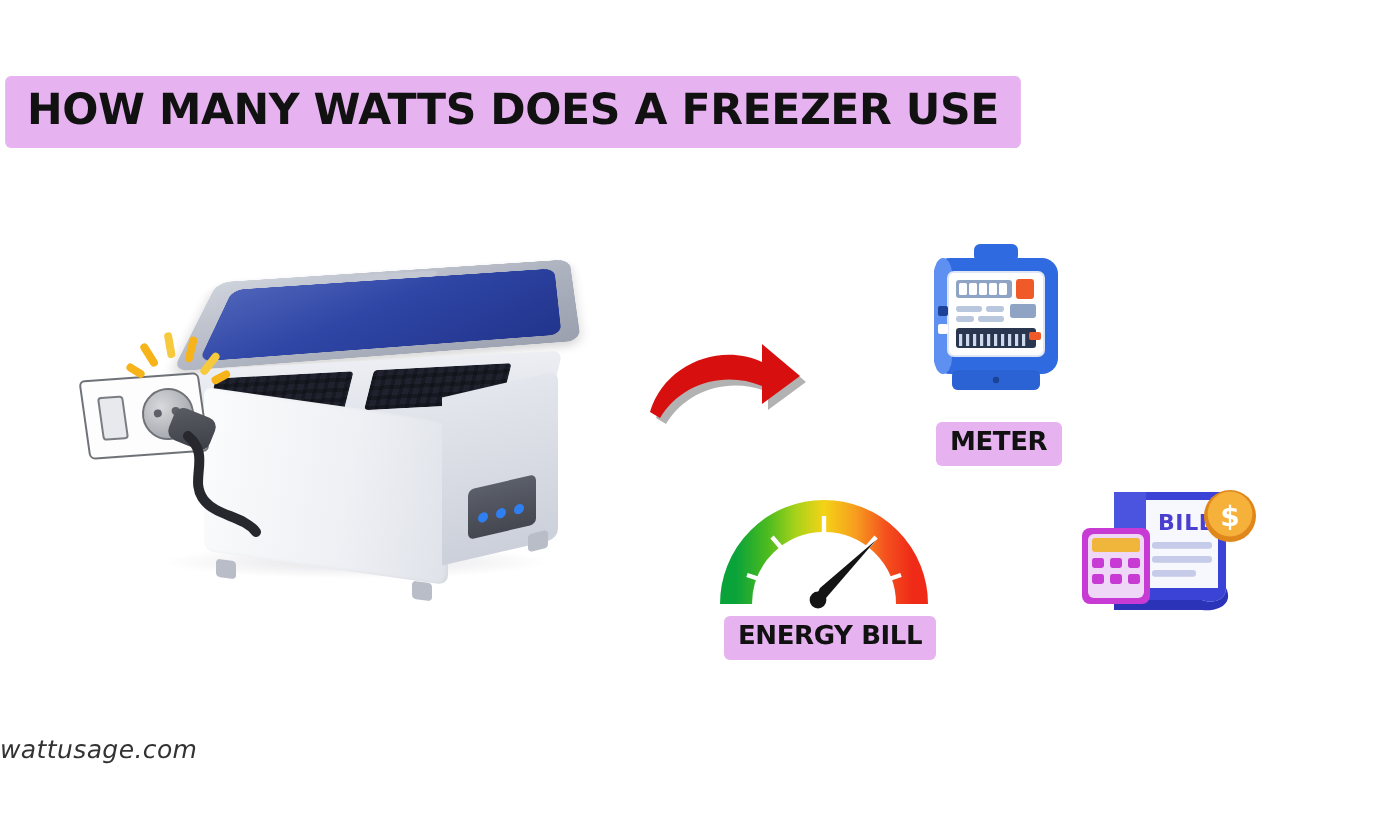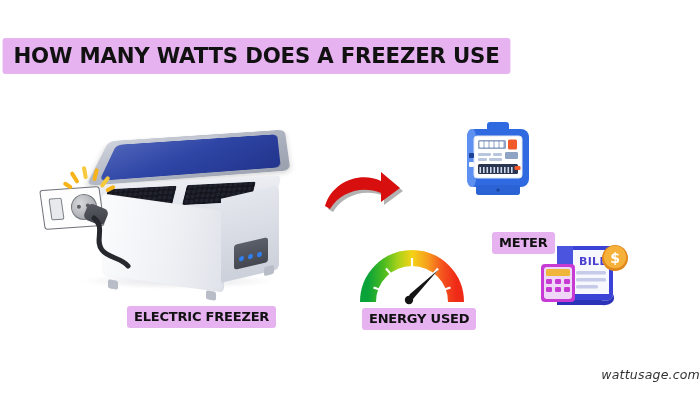--- a/index.html
+++ b/index.html
@@ -41,21 +41,21 @@
     letter-spacing:-0.2px;
     padding:3px 7px 4px 7px;
     border-radius:3px;
     font-family:"DejaVu Sans", sans-serif;
     white-space:nowrap;
     text-align:center;
   }
 
   
   .footer{
-    position:absolute;left:0;top:367px;width:700px;text-align:right;
+    position:absolute;left:0;top:367px;width:700px;text-align:left;
     font-family:"DejaVu Sans", sans-serif;
     font-style:italic;
     font-size:12.5px;
     color:#333333;
     letter-spacing:0.2px;
   }
 
   
   .freezer{position:absolute;left:28px;top:118px;width:268px;height:180px;}
   .fz-shadow{
@@ -164,21 +164,21 @@
   .meter{position:absolute;left:459px;top:122px;width:78px;height:82px;}
 
   
   .gauge{position:absolute;left:358px;top:250px;width:108px;height:56px;}
 
   
   .bill{position:absolute;left:527px;top:240px;width:112px;height:68px;}
 
   
   #cap-freezer{left:127px;top:306px;}
-  #cap-meter{left:492px;top:211px;margin-top:21px;}
+  #cap-meter{left:468px;top:211px;}
   #cap-energy{left:362px;top:308px;}
   #cap-bill{left:527px;top:308px;}
 </style>
 </head>
 <body>
 
 <div class="stage">
 
   <div class="title-wrap">
     <span class="title">HOW MANY WATTS DOES A FREEZER USE</span>
@@ -343,19 +343,18 @@
     <g fill="#c73bd4">
       <rect x="19" y="39" width="6" height="5" rx="1.2"></rect>
       <rect x="28" y="39" width="6" height="5" rx="1.2"></rect>
       <rect x="37" y="39" width="6" height="5" rx="1.2"></rect>
       <rect x="19" y="47" width="6" height="5" rx="1.2"></rect>
       <rect x="28" y="47" width="6" height="5" rx="1.2"></rect>
       <rect x="37" y="47" width="6" height="5" rx="1.2"></rect>
     </g>
   </svg>
 
-  <span class="pill" id="cap-freezer">ELECTRIC FREEZER</span>
   <span class="pill" id="cap-meter">METER</span>
-  <span class="pill" id="cap-energy">ENERGY USED</span>
+  <span class="pill" id="cap-energy">ENERGY BILL</span>
 
   <div class="footer">wattusage.com</div>
 
 </div>
 
 </body></html>

